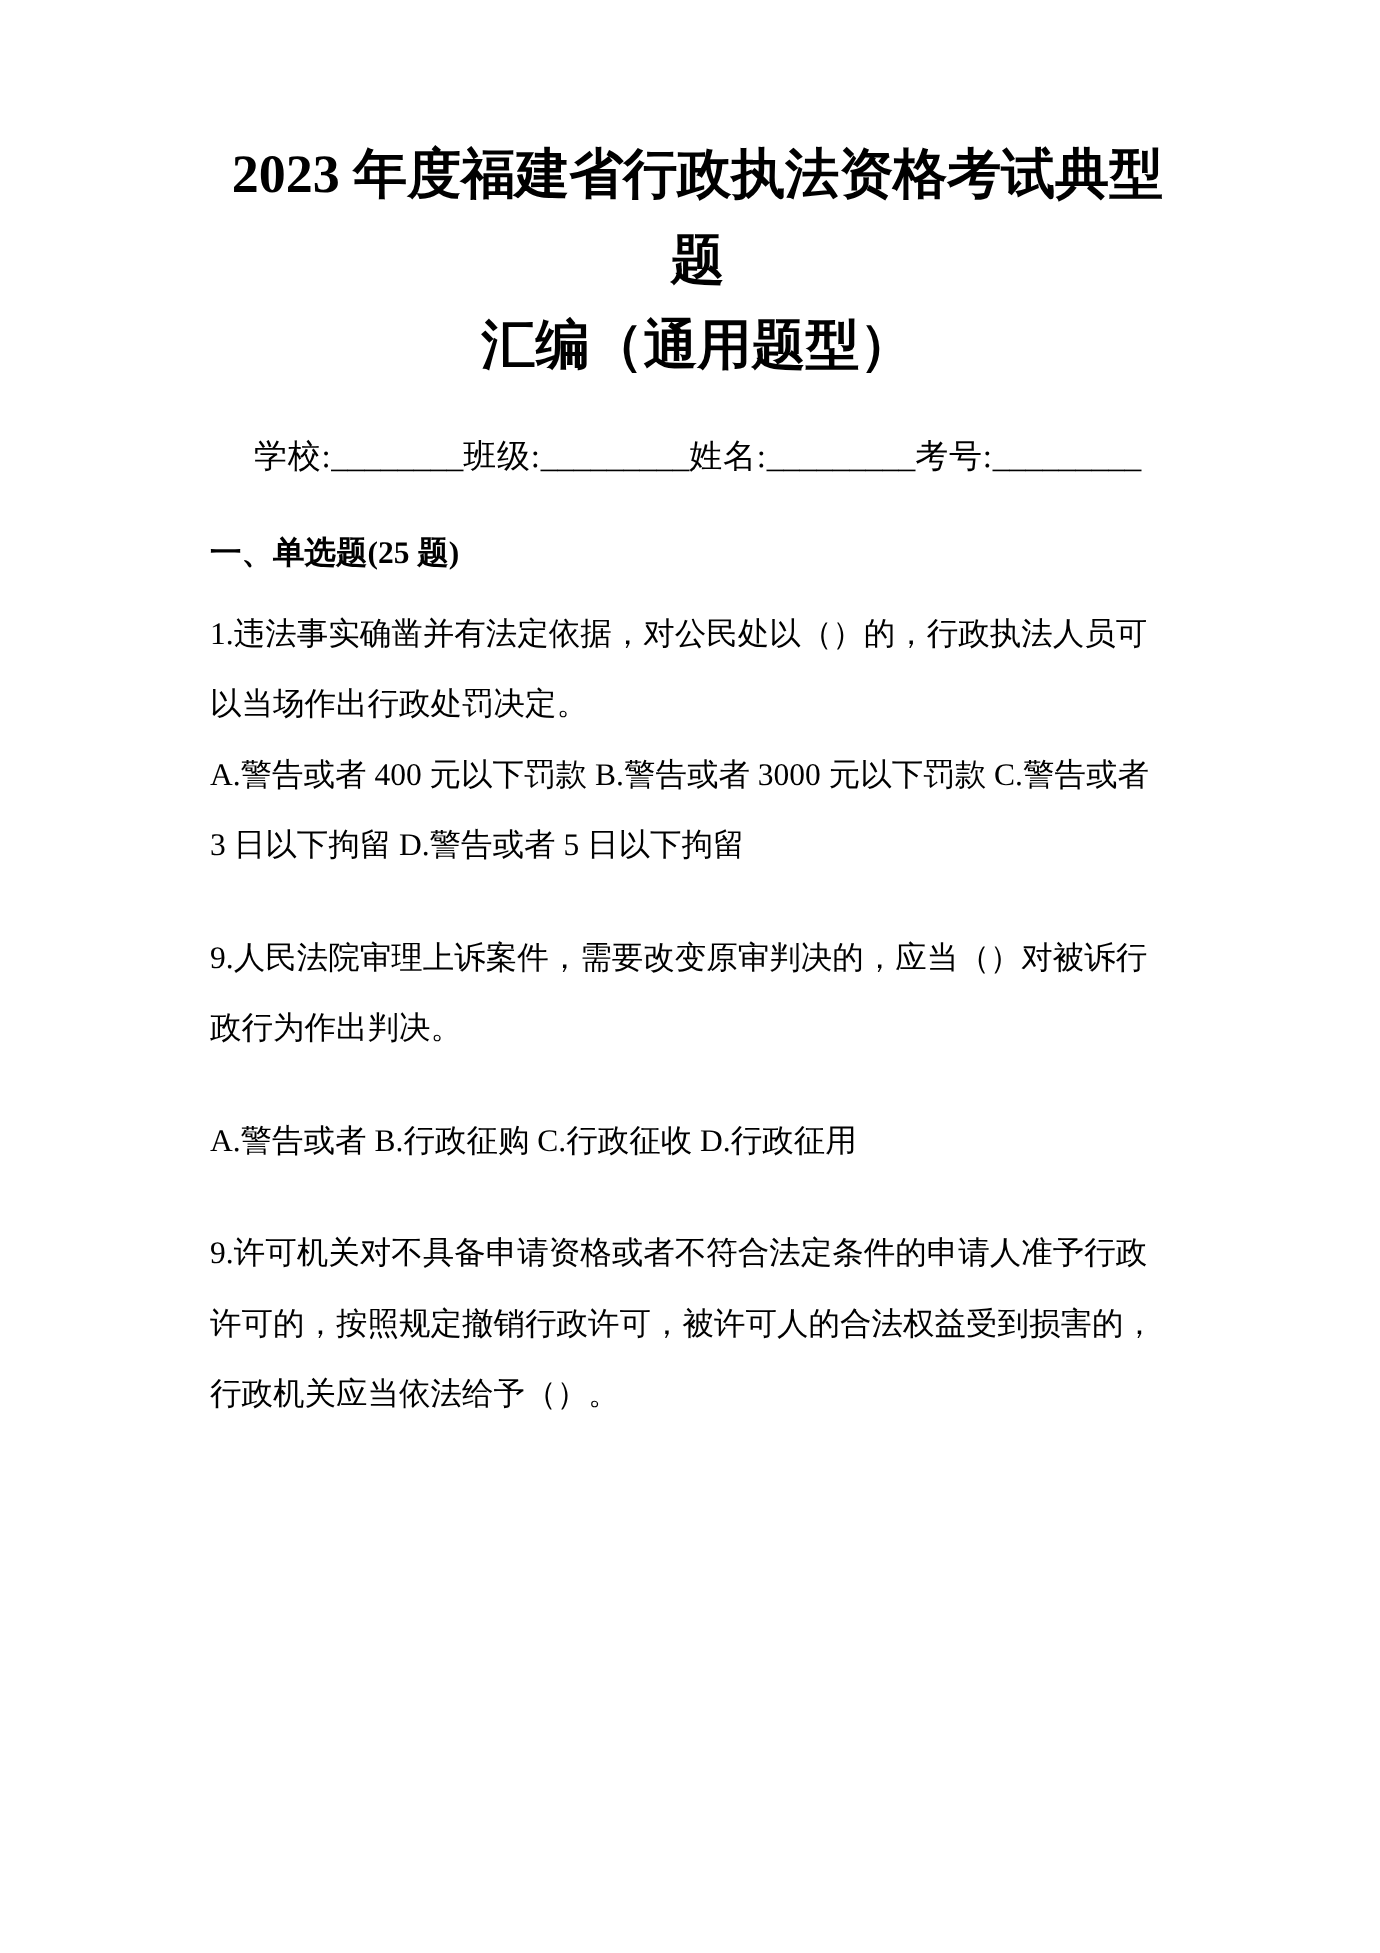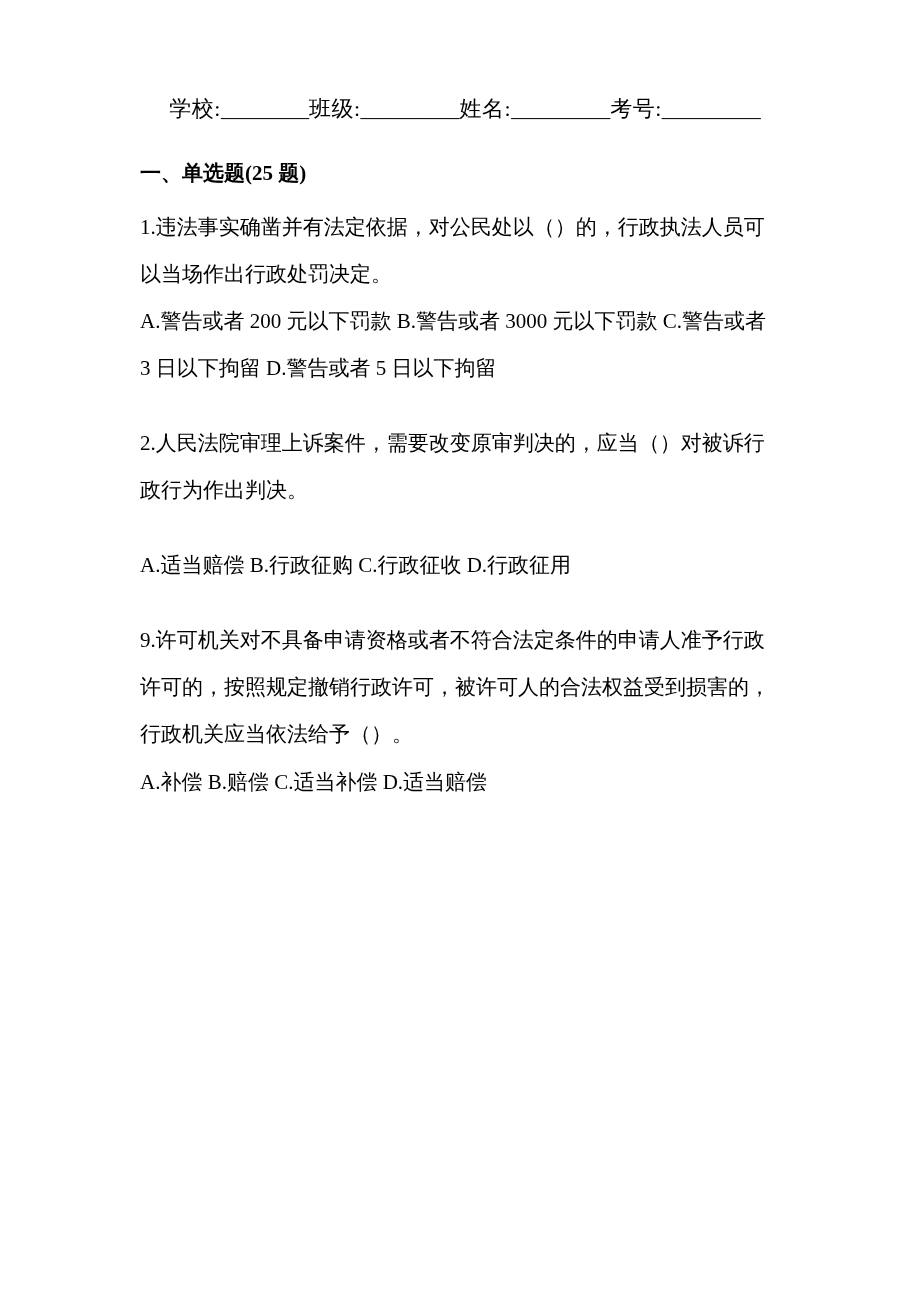--- a/index.html
+++ b/index.html
@@ -33,20 +33,21 @@
   }
   .header-line {
     font-size: 22px;
     text-align: center;
     margin: 6px 0 26px 0;
     white-space: nowrap;
     letter-spacing: 0.5px;
   }
   .header-line .field {
     display: inline-block;
+    margin-top: 20px;
   }
   .header-line .field-label {
     display: inline;
   }
   .header-line .field-blank {
     display: inline;
     letter-spacing: 0;
   }
   .section-heading {
     font-size: 21px;
@@ -63,39 +64,42 @@
     margin: 0;
     text-align: left;
     word-break: break-all;
   }
 </style>
 </head>
 <body>
 
 <div class="page">
 
+  <h1 class="doc-title">
+    <span class="title-line">2023 年度福建省行政执法资格考试典型题</span>
+    <span class="title-line">汇编（通用题型）</span>
+  </h1>
 
   <div class="header-line">
     <span class="field"><span class="field-label">学校:</span><span class="field-blank">________</span></span><span class="field"><span class="field-label">班级:</span><span class="field-blank">_________</span></span><span class="field"><span class="field-label">姓名:</span><span class="field-blank">_________</span></span><span class="field"><span class="field-label">考号:</span><span class="field-blank">_________</span></span>
   </div>
 
   <h2 class="section-heading">一、单选题(25 题)</h2>
 
   <div class="question">
     <p>1.违法事实确凿并有法定依据，对公民处以（）的，行政执法人员可以当场作出行政处罚决定。</p>
-    <p>A.警告或者 200 元以下罚款 B.警告或者 3000 元以下罚款 C.警告或者 3 日以下拘留 D.警告或者 5 日以下拘留</p>
+    <p>A.警告或者 400 元以下罚款 B.警告或者 3000 元以下罚款 C.警告或者 3 日以下拘留 D.警告或者 5 日以下拘留</p>
   </div>
 
 
   <div class="question">
-    <p>2.人民法院审理上诉案件，需要改变原审判决的，应当（）对被诉行政行为作出判决。</p>
+    <p>9.人民法院审理上诉案件，需要改变原审判决的，应当（）对被诉行政行为作出判决。</p>
   </div>
 
   <div class="question">
-    <p>A.适当赔偿 B.行政征购 C.行政征收 D.行政征用</p>
+    <p>A.警告或者 B.行政征购 C.行政征收 D.行政征用</p>
   </div>
 
   <div class="question">
     <p>9.许可机关对不具备申请资格或者不符合法定条件的申请人准予行政许可的，按照规定撤销行政许可，被许可人的合法权益受到损害的，行政机关应当依法给予（）。</p>
-    <p>A.补偿 B.赔偿 C.适当补偿 D.适当赔偿</p>
   </div>
 
 </div>
 
 </body></html>

